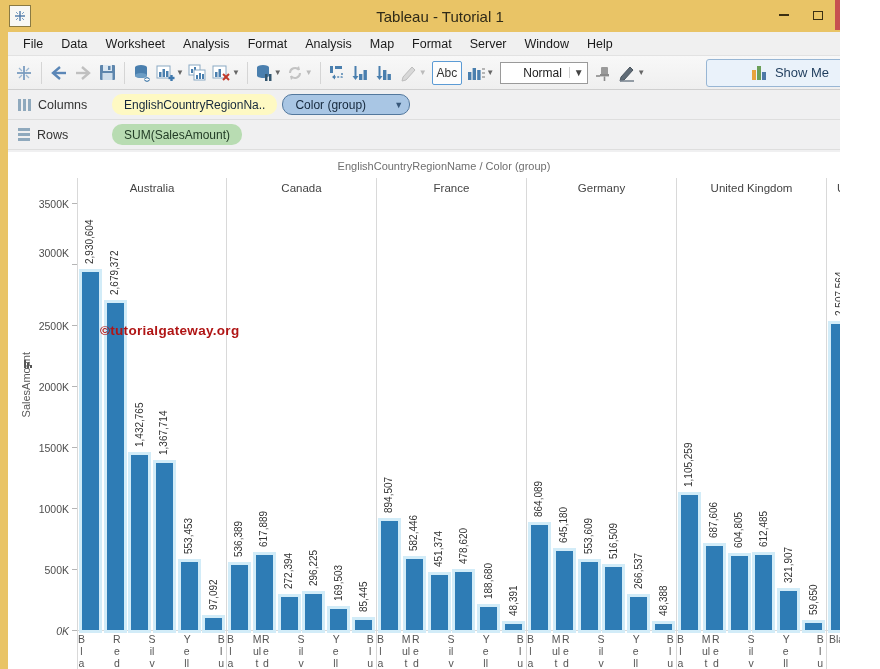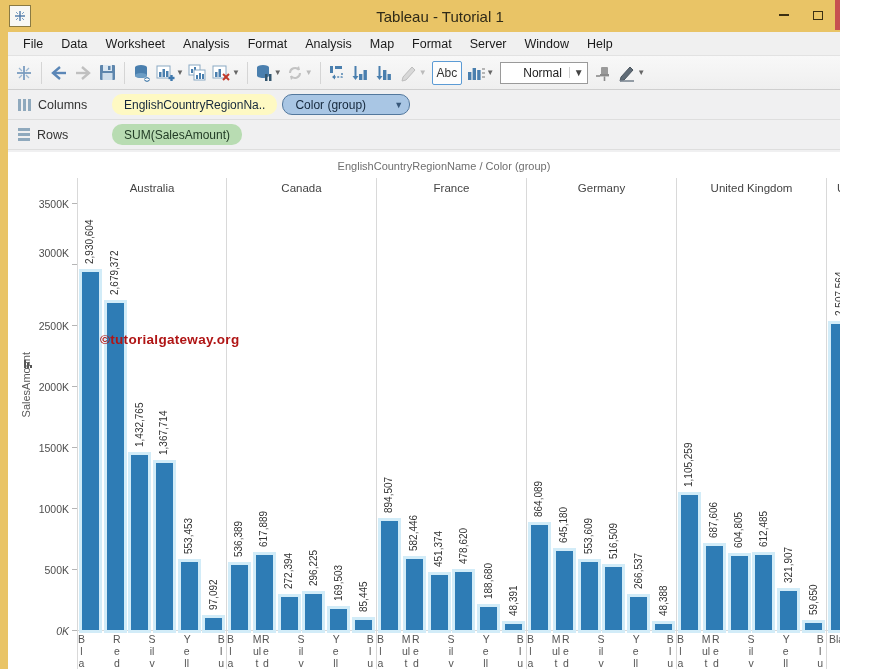--- a/index.html
+++ b/index.html
@@ -94,21 +94,21 @@
   .pane-header.clipped { text-align:left; padding-left:10px; }
   .pane-plot { height:427px; margin-top:6px; position:relative; display:flex; align-items:flex-end; border-bottom:1px solid #d9d9d9; }
   .bar-slot { position:relative; width:25px; height:427px; display:flex; align-items:flex-end; justify-content:center; }
   .bar { width:17px; background:#2e7cb5; box-shadow:0 0 0 3px #d2ecf8; }
   .bar-value {
     position:absolute; white-space:nowrap; font-size:10px; color:#333;
     transform:rotate(-90deg); transform-origin:left bottom; left:calc(50% + 5px);
   }
   .pane-labels { display:flex;gap:28px; }
   .cat-label { width:25px; text-align:center; font-size:10.5px; color:#555; line-height:1.15; padding-top:2px; word-break:break-word; }
-  .watermark { position:absolute; left:92px; top:180px; font-size:13.5px; font-weight:bold; letter-spacing:0.3px; }
+  .watermark { position:absolute; left:92px; top:171px; font-size:13.5px; font-weight:bold; letter-spacing:0.3px; }
   
   svg.ic { display:block; }
 </style>
 </head>
 <body>
 
 <div id="window">
 
   <div class="titlebar">
     <div class="app-icon">
@@ -314,20 +314,28 @@
           <line x1="9.5" y1="11.5" x2="9.5" y2="16" stroke="#8a8a8a" stroke-width="1.6"></line>
           <line x1="1" y1="11" x2="5" y2="11" stroke="#8a8a8a" stroke-width="1.6"></line>
         </svg>
     </div>
     <div class="tb-btn">
       <svg class="ic" width="18" height="18" viewBox="0 0 18 18">
           <path d="M3 13 L12 3 l3 3 -9 10 -4 1 z" fill="#5f6b76" stroke="#4b555e"></path>
           <line x1="2" y1="17" x2="16" y2="17" stroke="#7c8893" stroke-width="1.6"></line>
         </svg>
       <span class="caret">▼</span>
+    </div>
+    <div class="showme-btn">
+      <svg class="ic" width="16" height="15" viewBox="0 0 16 15">
+          <rect x="1" y="5" width="4" height="10" fill="#e8a33d"></rect>
+          <rect x="6" y="1" width="4" height="14" fill="#6a9f58"></rect>
+          <rect x="11" y="7" width="4" height="8" fill="#4e79a7"></rect>
+        </svg>
+      <span>Show Me</span>
     </div>
   </div>
 
   <div class="shelves">
     <div class="shelf-row">
       <div class="shelf-label">
         <span class="shelf-icon">
             <i class="vb"></i>
             <i class="vb"></i>
             <i class="vb"></i>

